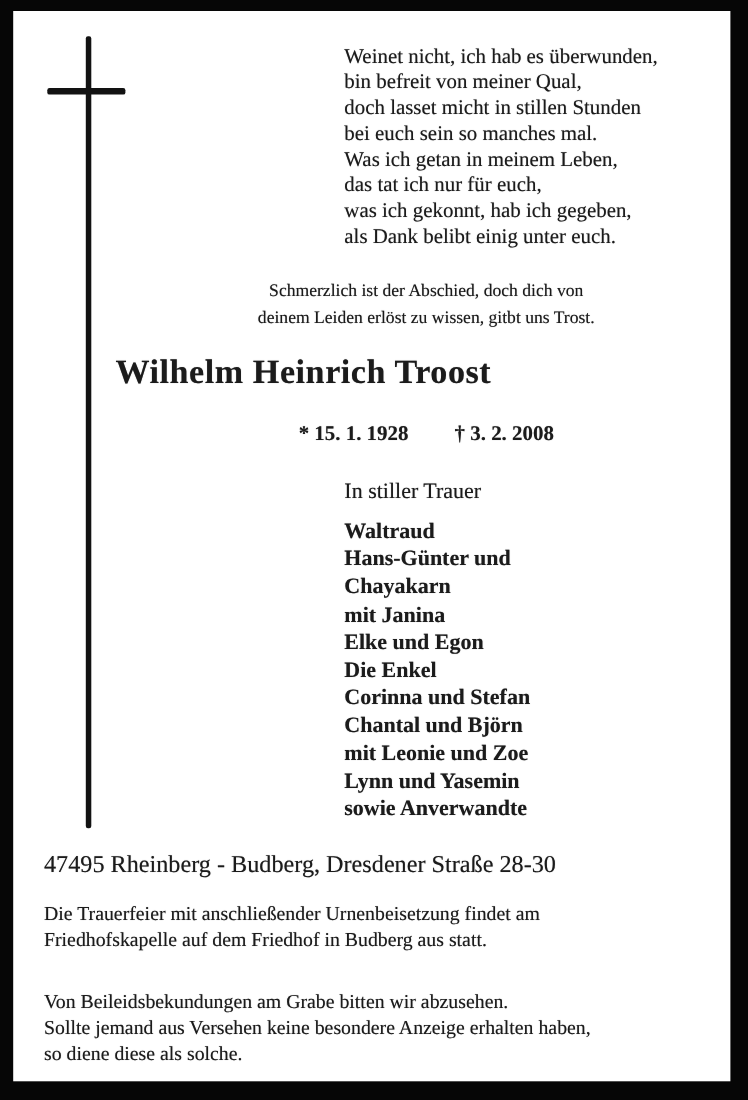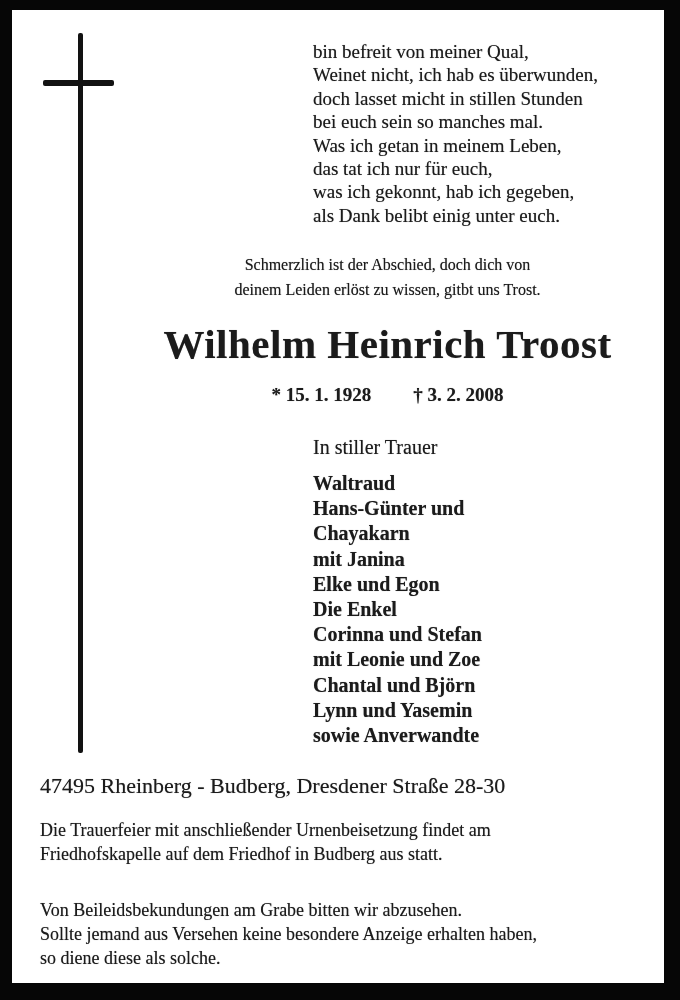--- a/index.html
+++ b/index.html
@@ -15,21 +15,21 @@
   }
   .txt { text-shadow: 0 0 0.7px rgba(30,30,30,0.55); }
 
   
   .cross-v { position:absolute; left:78px; top:33px; width:5px; height:720px; background:#121212; border-radius:2px; }
   .cross-h { position:absolute; left:43px; top:80px; width:71px; height:6px; background:#121212; border-radius:2px; }
 
   
   .poem { position:absolute; left:313px; top:40px; font-size:19px; line-height:23.4px; white-space:nowrap; }
   .epitaph { position:absolute; left:105px; width:565px; top:252px; text-align:center; font-size:16px; line-height:25px; white-space:nowrap; }
-  .deceased-name { position:absolute; left:105px; width:565px; top:320px; text-align:center; font-size:41px; font-weight:bold; letter-spacing:0.5px; white-space:nowrap; }
+  .deceased-name { position:absolute; left:105px; width:565px; top:320px; text-align:left; font-size:31px; font-weight:bold; letter-spacing:0.5px; white-space:nowrap; }
   .dates { position:absolute; left:105px; width:565px; top:384px; text-align:center; font-size:19px; font-weight:bold; white-space:nowrap; }
   .dates .birth { margin-right:42px; }
   .mourning-intro { position:absolute; left:313px; top:436px; font-size:20px; }
   .mourners { position:absolute; left:313px; top:471px; font-size:20px; font-weight:bold; line-height:25.2px; white-space:nowrap; }
   .address { position:absolute; left:40px; top:773px; font-size:22px; white-space:nowrap; }
   .funeral { position:absolute; left:40px; top:818px; font-size:18px; line-height:24px; white-space:nowrap; }
   .condolence { position:absolute; left:40px; top:898px; font-size:18px; line-height:24px; white-space:nowrap; }
   .line { display:block; }
 </style>
 </head>
@@ -37,22 +37,22 @@
 
 <div class="page">
   <div class="paper"></div>
 
   <div>
     <div class="cross-v"></div>
     <div class="cross-h"></div>
   </div>
 
   <div class="poem txt">
+    <span class="line">Weinet nicht, ich hab es überwunden,</span>
     <span class="line">bin befreit von meiner Qual,</span>
-    <span class="line">Weinet nicht, ich hab es überwunden,</span>
     <span class="line">doch lasset micht in stillen Stunden</span>
     <span class="line">bei euch sein so manches mal.</span>
     <span class="line">Was ich getan in meinem Leben,</span>
     <span class="line">das tat ich nur für euch,</span>
     <span class="line">was ich gekonnt, hab ich gegeben,</span>
     <span class="line">als Dank belibt einig unter euch.</span>
   </div>
 
   <div class="epitaph txt">
     <span class="line">Schmerzlich ist der Abschied, doch dich von</span>
@@ -68,22 +68,22 @@
   <div class="mourning-intro txt">In stiller Trauer</div>
 
   <div class="mourners txt">
     <span class="line">Waltraud</span>
     <span class="line">Hans-Günter und</span>
     <span class="line">Chayakarn</span>
     <span class="line">mit Janina</span>
     <span class="line">Elke und Egon</span>
     <span class="line">Die Enkel</span>
     <span class="line">Corinna und Stefan</span>
+    <span class="line">Chantal und Björn</span>
     <span class="line">mit Leonie und Zoe</span>
-    <span class="line">Chantal und Björn</span>
     <span class="line">Lynn und Yasemin</span>
     <span class="line">sowie Anverwandte</span>
   </div>
 
   <div class="address txt">47495 Rheinberg - Budberg, Dresdener Straße 28-30</div>
 
   <div class="funeral txt">
     <span class="line">Die Trauerfeier mit anschließender Urnenbeisetzung findet am</span>
     <span class="line">Friedhofskapelle auf dem Friedhof in Budberg aus statt.</span>
   </div>

